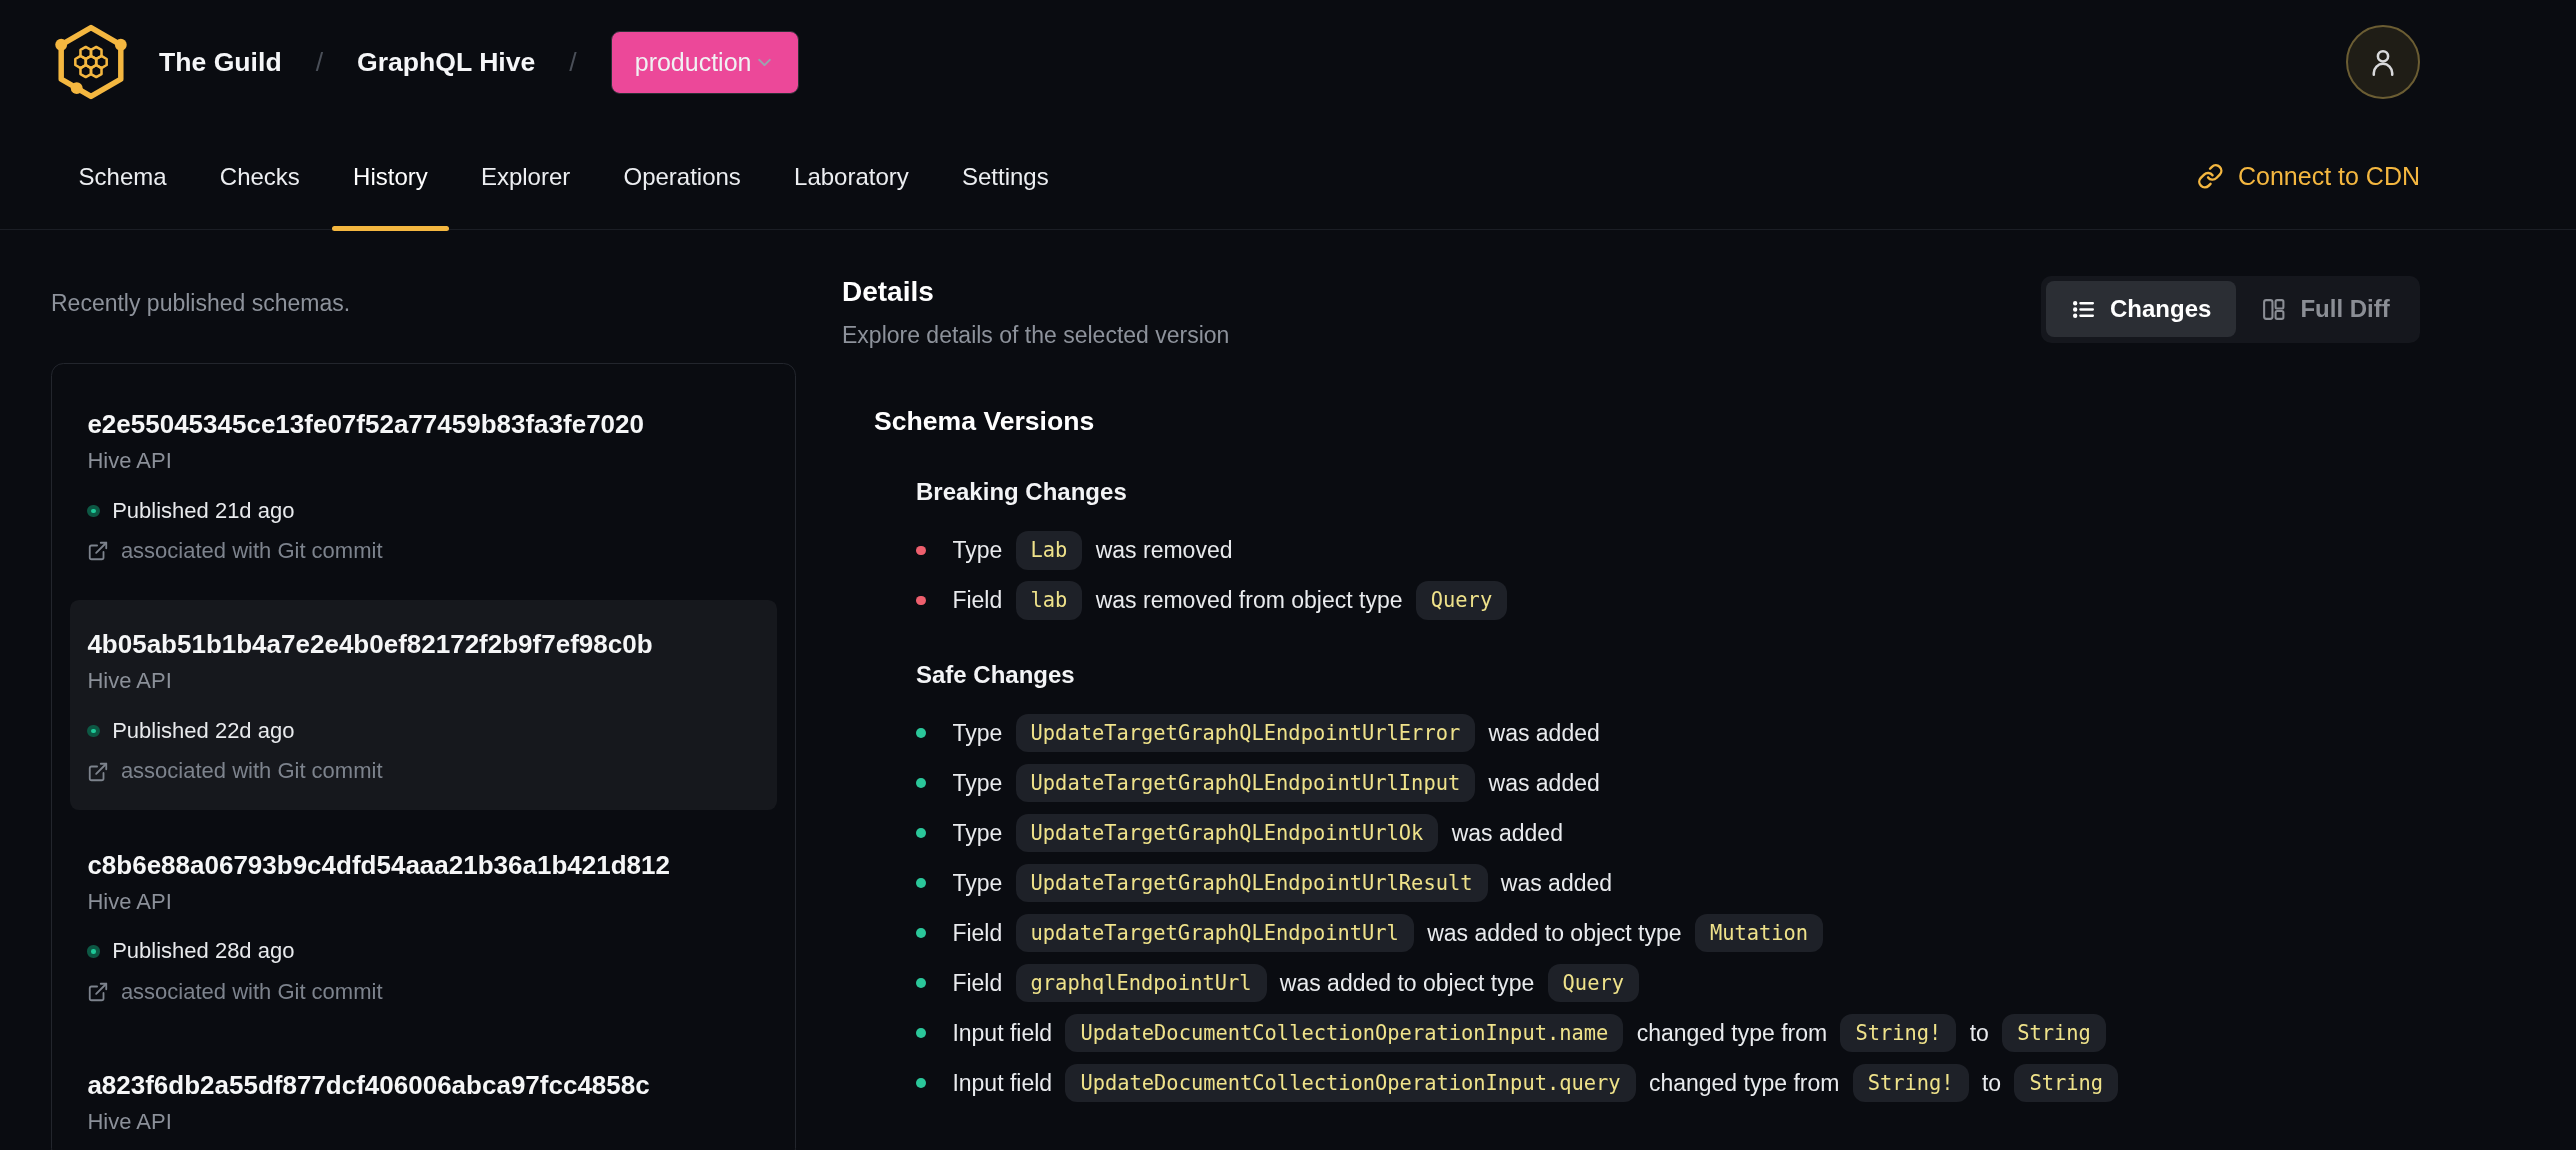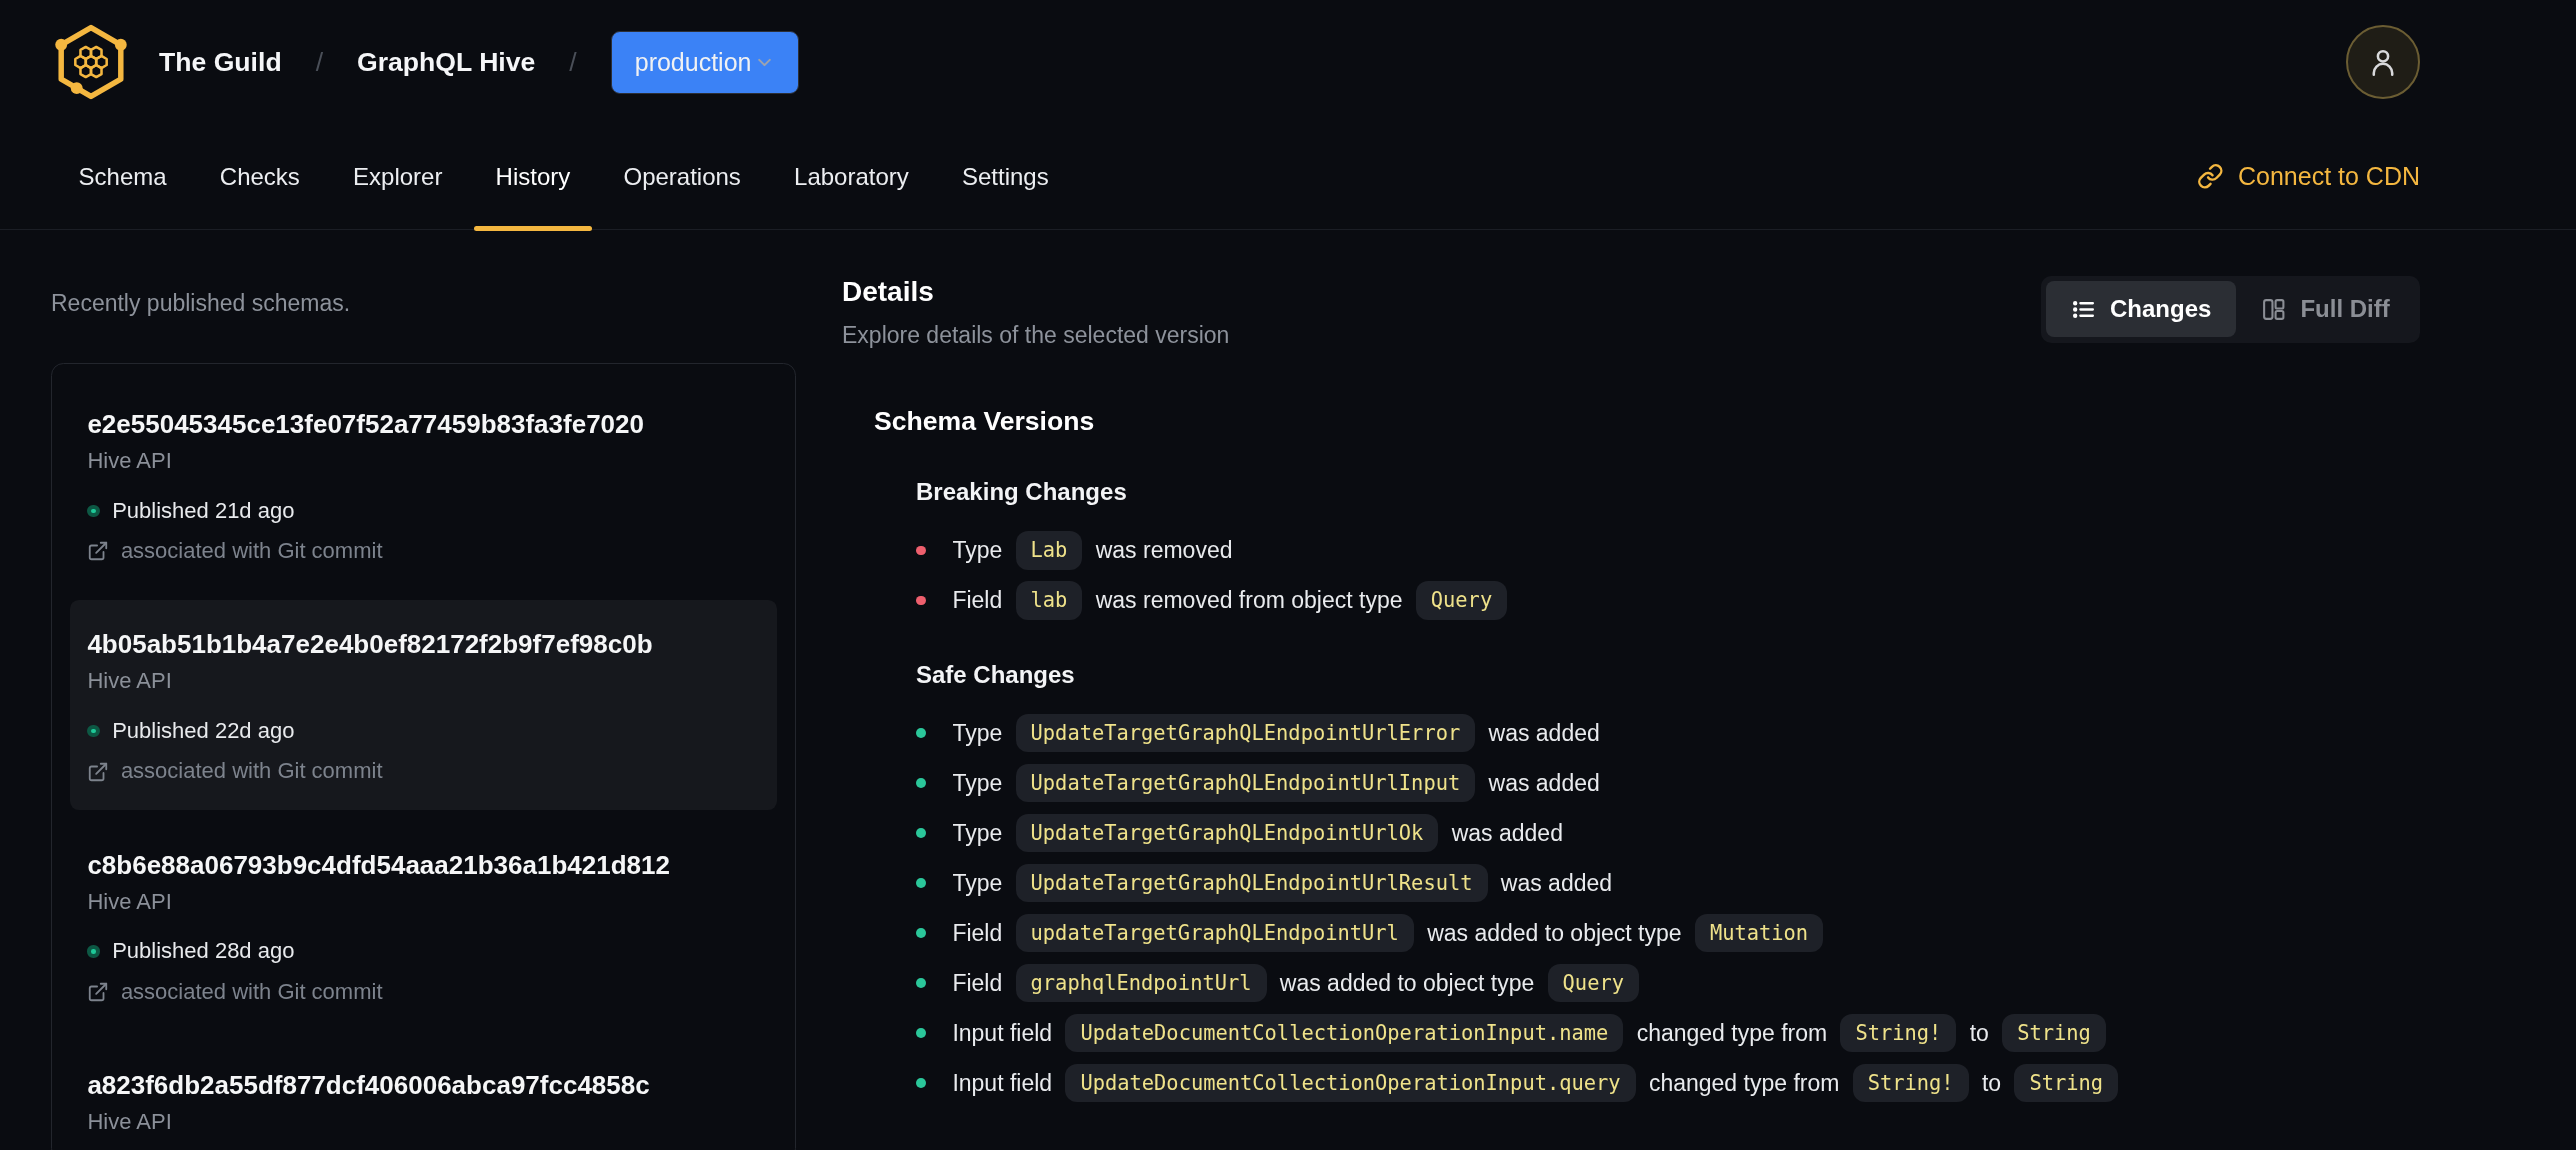--- a/index.html
+++ b/index.html
@@ -30,21 +30,21 @@
     display:flex;align-items:center;justify-content:space-between;
     height:124px;padding:0 156px 0 53px;
   }
   .brand{display:flex;align-items:center;gap:30px;}
   .logo{width:76px;height:76px;display:block;}
   .crumbs{display:flex;align-items:center;gap:34px;font-size:26.6px;font-weight:600;color:#f5f6f8;}
   .crumb{cursor:pointer;}
   .sep{color:#4a4f58;font-weight:400;}
   .target-btn{
     display:flex;align-items:center;gap:3px;
-    background:#3b82f6;border:0.9px solid #2c2f36;border-radius:8.9px;
+    background:#ec4899;border:0.9px solid #2c2f36;border-radius:8.9px;
     color:#f0f1f3;font-size:25px;font-weight:500;
     padding:16px 23px;cursor:pointer;font-family:inherit;
   }
   .avatar-btn{
     width:74px;height:74px;border-radius:50%;
     background:#1f1d16;border:2.7px solid #6b5d33;
     display:flex;align-items:center;justify-content:center;cursor:pointer;
   }
   
   .tabbar{
@@ -158,22 +158,22 @@
       <circle cx="12" cy="8" r="3.6"></circle>
       <path d="M5.5 21v-1.2a6.5 6.5 0 0 1 13 0V21"></path>
     </svg>
   </button>
 </header>
 
 <nav class="tabbar">
   <div class="tabs" id="tabs">
       <div class="tab">Schema</div>
       <div class="tab">Checks</div>
+      <div class="tab active">History</div>
       <div class="tab">Explorer</div>
-      <div class="tab active">History</div>
       <div class="tab">Operations</div>
       <div class="tab">Laboratory</div>
       <div class="tab">Settings</div>
     </div>
   <a class="cdn-link">
     <svg width="26.6" height="26.6" viewBox="0 0 24 24" fill="none" stroke="#f4b740" stroke-width="2.2" stroke-linecap="round" stroke-linejoin="round">
       <path d="M10 13a5 5 0 0 0 7.54.54l3-3a5 5 0 0 0-7.07-7.07l-1.72 1.71"></path>
       <path d="M14 11a5 5 0 0 0-7.54-.54l-3 3a5 5 0 0 0 7.07 7.07l1.71-1.71"></path>
     </svg>
     <span>Connect to CDN</span>

